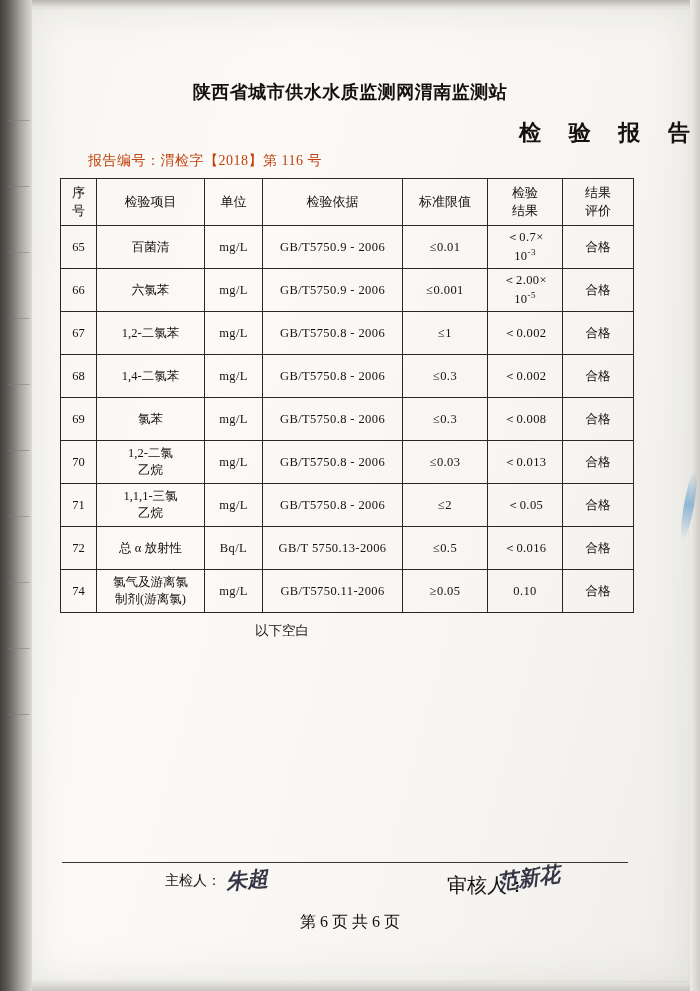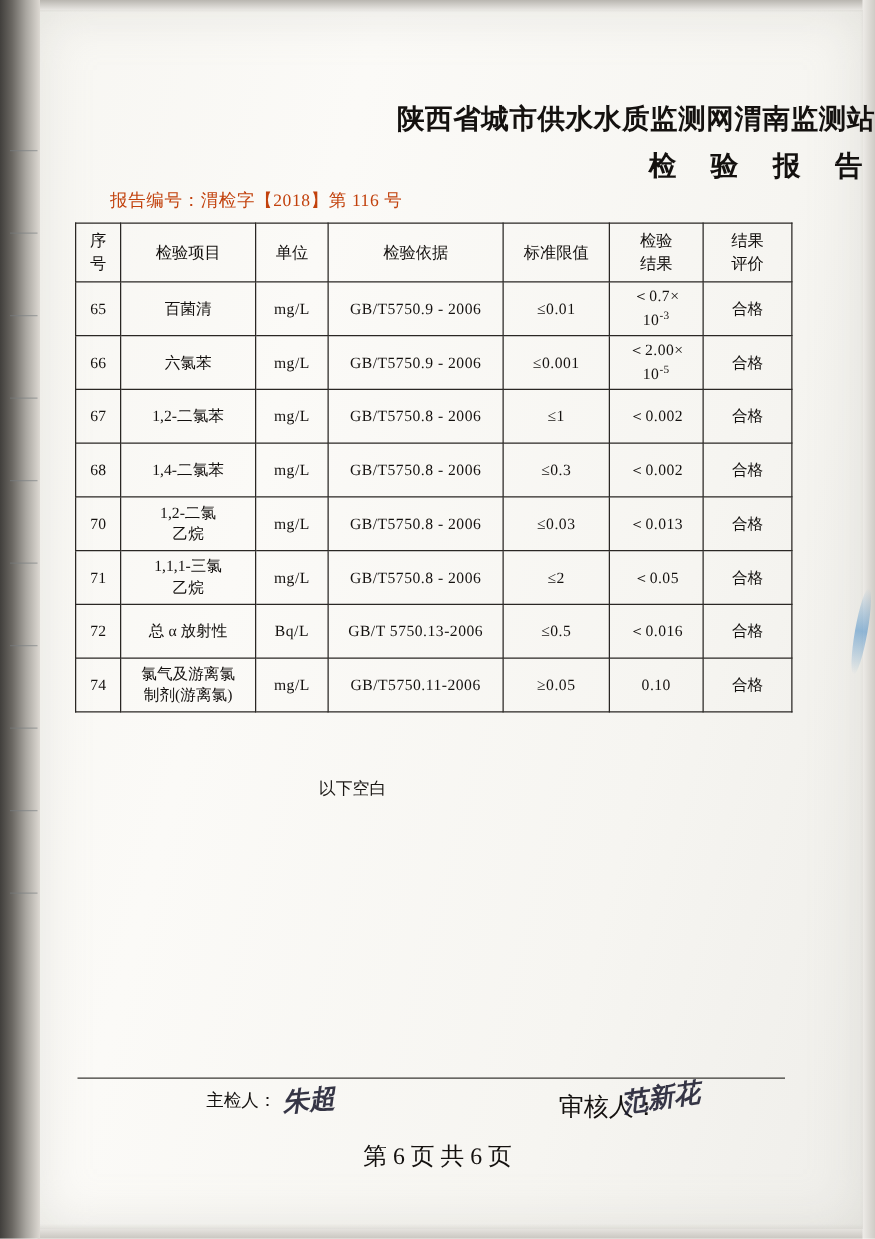--- a/index.html
+++ b/index.html
@@ -59,24 +59,24 @@
     background: linear-gradient(180deg, #b9b6b0 0%, rgba(244,242,239,0) 100%);
   }
   .scan-shadow-bottom {
     position: absolute; left: 30px; bottom: 0; width: 660px; height: 12px;
     background: linear-gradient(0deg, #c9c6c0 0%, rgba(244,242,239,0) 100%);
   }
   
   .doc-title {
     position: absolute;
     left: 0; top: 80px; width: 700px;
-    text-align: right;
+    text-align: center;
     font-family: "DejaVu Serif", "Liberation Serif", serif;
     font-weight: bold;
-    font-size: 22px;
+    font-size: 18px;
     letter-spacing: 0.5px;
     color: #14110f;
   }
   .doc-subtitle {
     position: absolute;
     left: 0; top: 118px; width: 700px;
     text-align: right;
     font-family: "DejaVu Serif", "Liberation Serif", serif;
     font-weight: bold;
     font-size: 22px;
@@ -168,21 +168,21 @@
     font-size: 21px;
     transform: rotate(-6deg);
     opacity: 0.88;
   }
   .sig-mark-1 { left: 226px; top: 866px; }
   .sig-mark-2 { left: 497px; top: 864px; transform: rotate(-8deg); }
   .page-foot {
     position: absolute;
     left: 0; top: 912px; width: 700px;
     text-align: center;
-    font-size: 19px;
+    font-size: 16px;
     color: #14110f;
   }
   
   .blue-mark {
     position: absolute;
     right: 6px;
     top: 470px;
     width: 10px;
     height: 70px;
     background: linear-gradient(180deg, rgba(90,150,200,0.0), rgba(70,140,200,0.55), rgba(90,150,200,0.0));
@@ -297,20 +297,29 @@
         <tr>
           <td>68</td>
           <td>1,4-二氯苯</td>
           <td class="mono">mg/L</td>
           <td class="mono">GB/T5750.8 - 2006</td>
           <td class="mono">≤0.3</td>
           <td class="mono">＜0.002</td>
           <td>合格</td>
         </tr>
 
+        <tr>
+          <td>69</td>
+          <td>氯苯</td>
+          <td class="mono">mg/L</td>
+          <td class="mono">GB/T5750.8 - 2006</td>
+          <td class="mono">≤0.3</td>
+          <td class="mono">＜0.008</td>
+          <td>合格</td>
+        </tr>
 
         <tr>
           <td>70</td>
           <td class="two-line">
             <div>1,2-二氯</div>
             <div>乙烷</div>
           </td>
           <td class="mono">mg/L</td>
           <td class="mono">GB/T5750.8 - 2006</td>
           <td class="mono">≤0.03</td>

